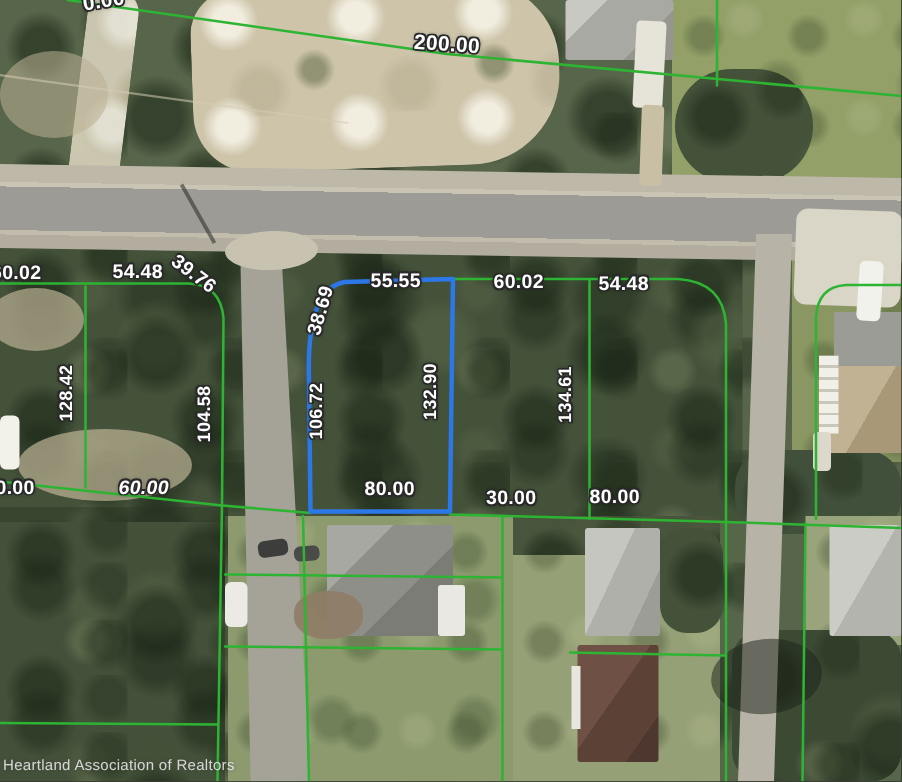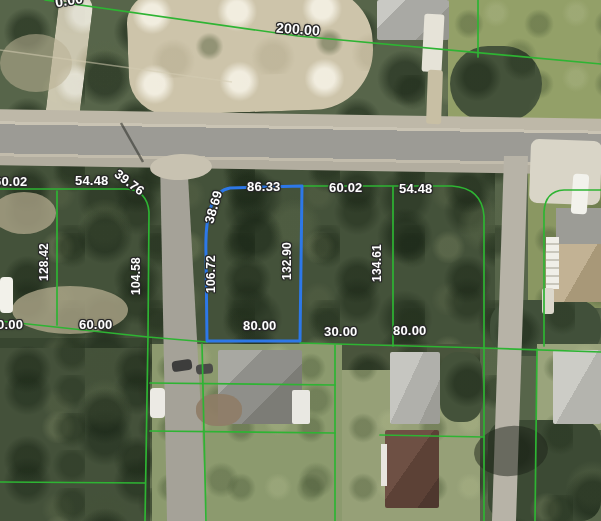--- a/index.html
+++ b/index.html
@@ -145,29 +145,30 @@
     </g>
   </svg>
 
   <span class="dim" style="left:55px;top:-7px;font-size:14px;transform:rotate(-9deg);">0.00</span>
   <span class="dim" style="left:276px;top:22px;font-size:14px;transform:rotate(4deg);">200.00</span>
 
   <span class="dim" style="left:-6px;top:175px;">60.02</span>
   <span class="dim" style="left:75px;top:174px;">54.48</span>
   <span class="dim" style="left:120px;top:167px;transform:rotate(37deg);transform-origin:0 0;">39.76</span>
   <span class="dim" style="left:197px;top:200px;transform:rotate(-74deg);">38.69</span>
-  <span class="dim" style="left:247px;top:180px;">86.33</span>
+  <span class="dim" style="left:247px;top:180px;">55.55</span>
   <span class="dim" style="left:329px;top:181px;">60.02</span>
   <span class="dim" style="left:399px;top:182px;">54.48</span>
 
   <span class="dim dimv" style="left:25px;top:255px;transform:rotate(-90deg);">128.42</span>
   <span class="dim dimv" style="left:117px;top:269px;transform:rotate(-90deg);">104.58</span>
   <span class="dim dimv" style="left:192px;top:267px;transform:rotate(-90deg);">106.72</span>
   <span class="dim dimv" style="left:268px;top:254px;transform:rotate(-90deg);">132.90</span>
   <span class="dim dimv" style="left:358px;top:256px;transform:rotate(-90deg);">134.61</span>
 
   <span class="dim" style="left:-3px;top:318px;">0.00</span>
-  <span class="dim" style="left:79px;top:318px;">60.00</span>
+  <span class="dim" style="left:79px;top:318px;font-style:italic;">60.00</span>
   <span class="dim" style="left:243px;top:319px;">80.00</span>
   <span class="dim" style="left:324px;top:325px;">30.00</span>
   <span class="dim" style="left:393px;top:324px;">80.00</span>
 
+  <div id="watermark">Heartland Association of Realtors</div>
 </div>
 
 </body></html>

